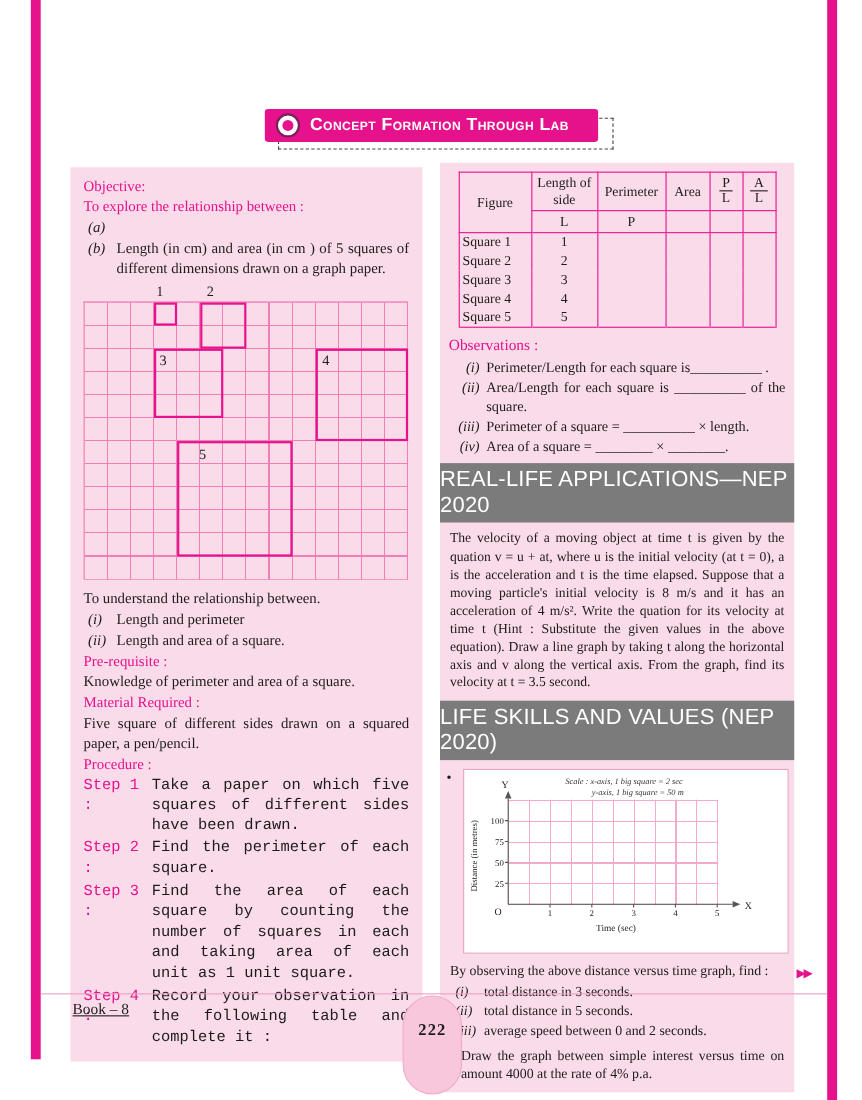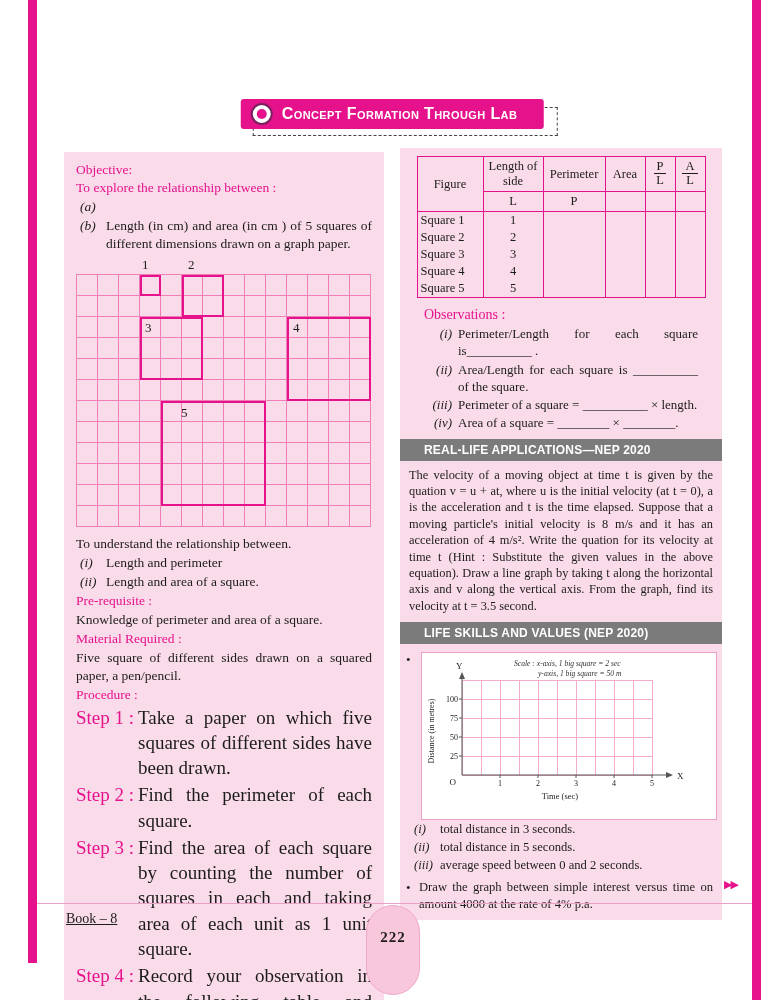--- a/index.html
+++ b/index.html
@@ -57,21 +57,21 @@
     background:var(--panel);padding:4px 0 8px;
   }
 
   .h-mag{color:var(--magenta);font-size:13.5px;margin:2px 0;}
   .body-text{font-size:13.5px;line-height:1.33;text-align:justify;margin:1px 0;}
 
   .item{display:flex;font-size:13.5px;line-height:1.33;margin:1px 0;}
   .item .marker{flex:none;width:30px;font-style:italic;padding-left:4px;}
   .item .text{flex:1;text-align:justify;}
 
-  .step{display:flex;font-size:19px;line-height:1.33;margin:2px 0;}
+  .step{display:flex;font-size:14px;line-height:1.33;margin:2px 0;font-family:Liberation Mono, monospace;}
   .step .step-label{flex:none;width:62px;color:var(--magenta);}
   .step .step-text{flex:1;text-align:justify;}
 
   
   .grid-toplabels{position:relative;height:17px;font-size:13px;margin-top:4px;}
   .grid-toplabels span{position:absolute;top:0;}
   .grid{
     position:relative;width:295px;height:253px;margin-bottom:8px;
     border-left:1px solid var(--grid-line);border-top:1px solid var(--grid-line);
     background-image:
@@ -92,28 +92,28 @@
   .obs-table th{border:1px solid var(--magenta);padding:2px 4px;font-weight:normal;text-align:center;}
   .obs-table tbody td{
     border-left:1px solid var(--magenta);border-right:1px solid var(--magenta);
     border-top:none;border-bottom:none;padding:1px 3px;text-align:center;
   }
   .obs-table tbody td.fig{text-align:left;}
   .frac{display:inline-block;line-height:1.05;}
   .frac .top{display:block;border-bottom:1px solid var(--ink);padding:0 3px;}
   .frac .bot{display:block;}
 
-  .obs-section{padding:5px 24px 6px;}
+  .obs-section{padding:5px 8px 6px;}
   .obs-section .h-mag{font-size:14px;}
   .obs-section .item{font-size:13px;}
   .obs-section .item .marker{width:34px;text-align:right;padding-right:6px;padding-left:0;}
 
   .gray-banner{
     background:var(--gray);color:#fff;font-family:"Liberation Sans",sans-serif;
-    font-weight:bold;font-size:12px;padding:4px 24px;letter-spacing:0.2px;
+    font-weight:normal;font-size:20px;padding:4px 0;letter-spacing:0.2px;
   }
   .rl-text{font-size:12.4px;line-height:1.32;text-align:justify;padding:6px 9px 8px;}
 
   .ls-graph-row{display:flex;padding:8px 4px 0 6px;}
   .bullet{flex:none;width:13px;font-size:13px;}
   .graph-box{
     position:relative;width:296px;height:168px;background:#fff;
     border:1px solid #e9a2c5;margin-left:2px;
   }
   .plot-grid{
@@ -358,20 +358,21 @@
         <text x="154" y="133" font-size="8" text-anchor="middle" fill="#222">3</text>
         <text x="192" y="133" font-size="8" text-anchor="middle" fill="#222">4</text>
         <text x="230" y="133" font-size="8" text-anchor="middle" fill="#222">5</text>
 
         <text x="12" y="78" font-size="8" fill="#222" text-anchor="middle" transform="rotate(-90 12 78)">Distance (in metres)</text>
         <text x="138" y="146" font-size="8.5" fill="#222" text-anchor="middle">Time (sec)</text>
       </svg>
     </div>
   </div>
 
+  <div class="ls-text">By observing the above distance versus time graph, find :</div>
 
   <div class="ls-items">
     <div class="item">
       <span class="marker">(i)</span>
       <span class="text">total distance in 3 seconds.</span>
     </div>
     <div class="item">
       <span class="marker">(ii)</span>
       <span class="text">total distance in 5 seconds.</span>
     </div>

